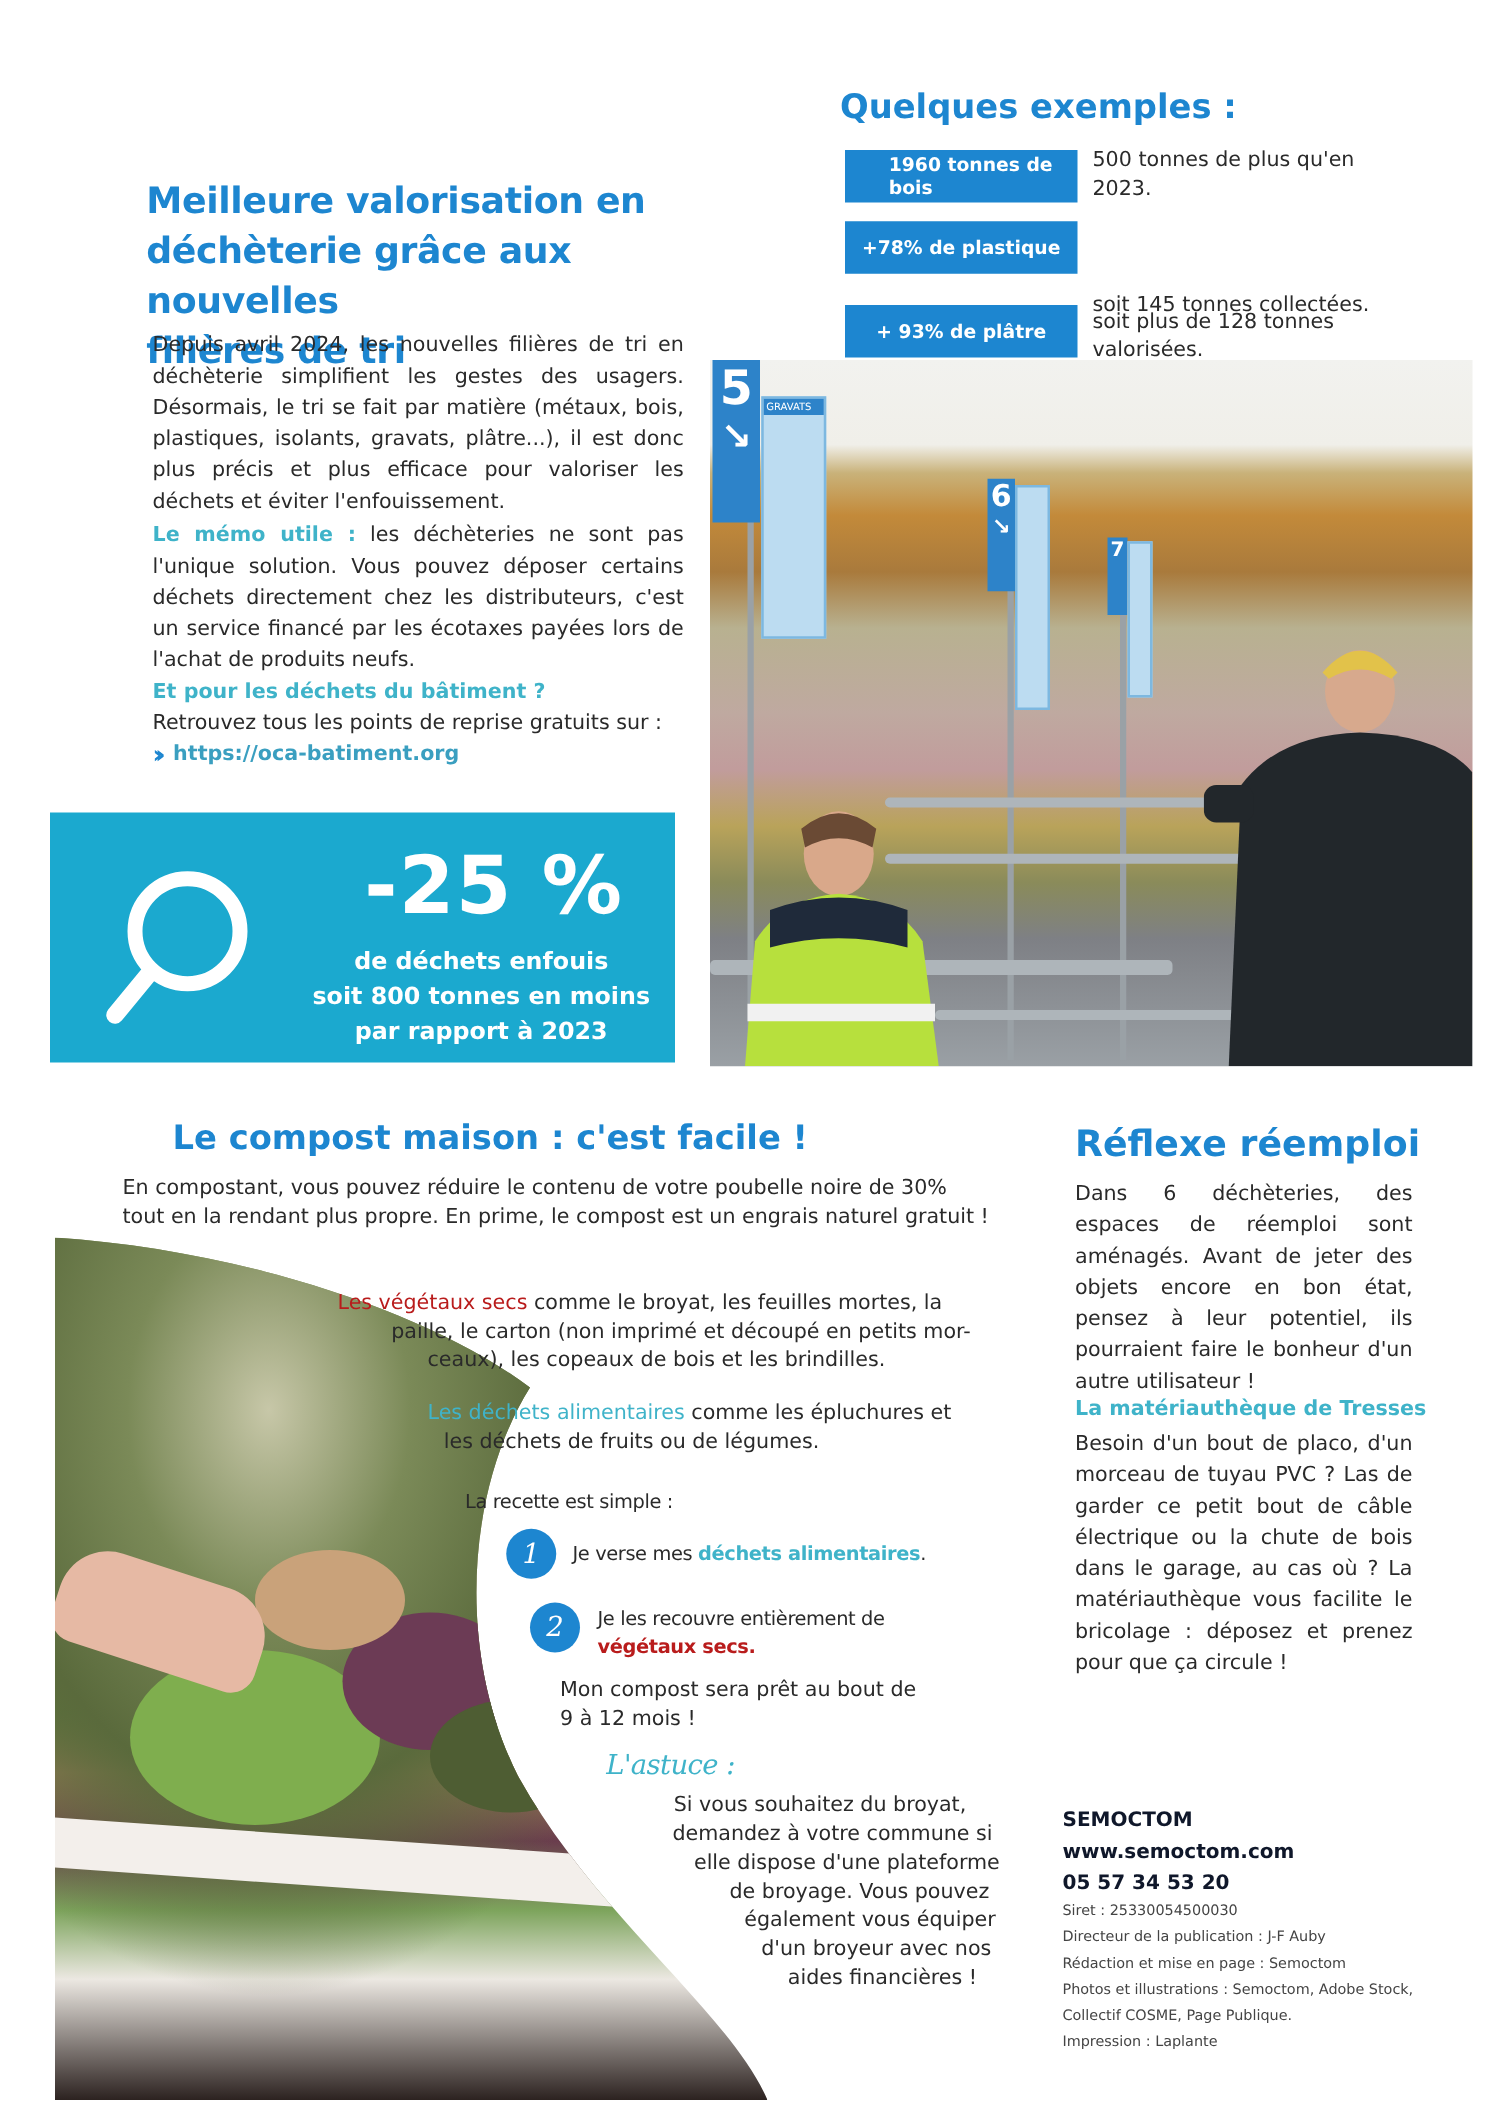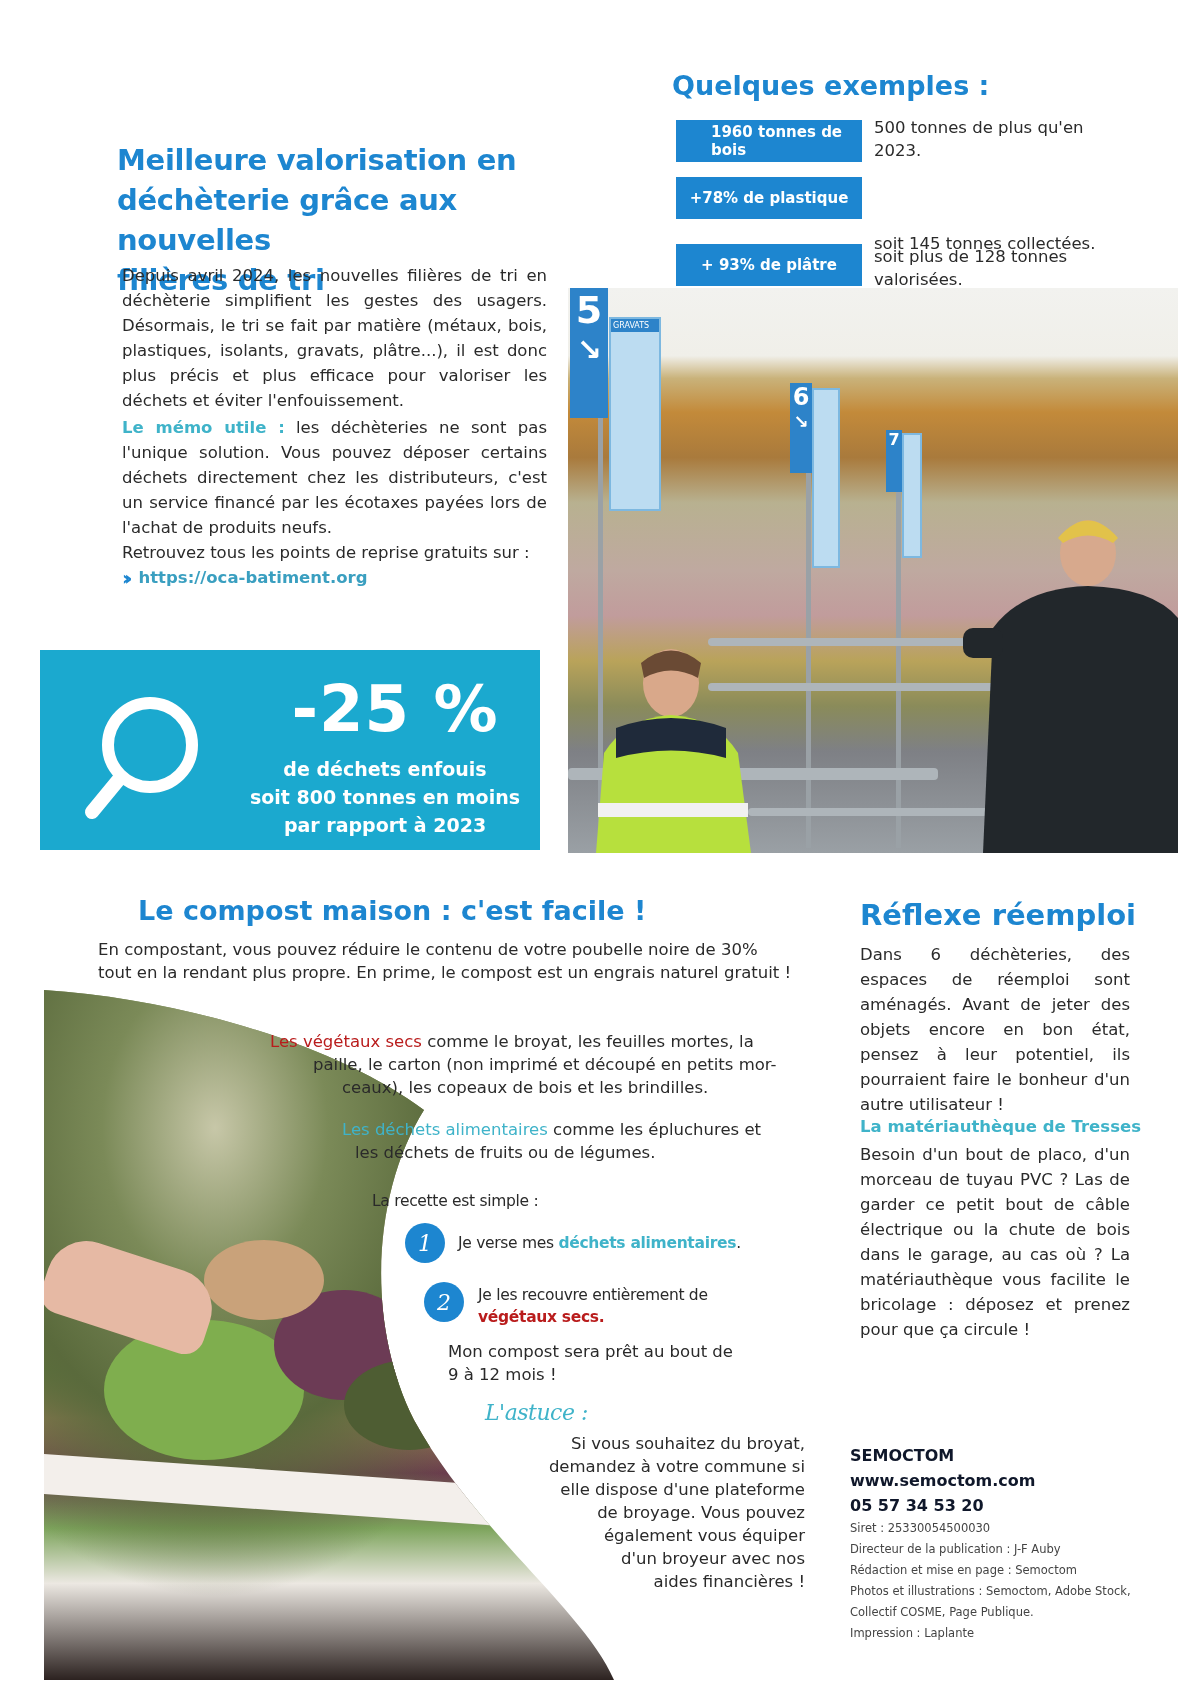--- a/index.html
+++ b/index.html
@@ -61,21 +61,21 @@
   #dech-alim .ln2 { padding-left: 13px; }
   #recette { left: 372px; top: 1190px; font-size: 15.5px; letter-spacing: -0.3px; }
   .step-num { position: absolute; width: 40px; height: 40px; border-radius: 50%; background: #1d86d0; color: #fff; font-size: 22px; font-style: italic; display: flex; align-items: center; justify-content: center; font-family: "DejaVu Serif", serif; }
   #step1-num { left: 405px; top: 1223px; }
   #step1-text { left: 458px; top: 1232px; font-size: 15.5px; letter-spacing: -0.3px; }
   #step2-num { left: 424px; top: 1282px; }
   #step2-text { left: 478px; top: 1284px; font-size: 15.5px; line-height: 22px; letter-spacing: -0.3px; }
   #pret { left: 448px; top: 1340px; width: 320px; }
   #astuce-title { left: 485px; top: 1400px; font-size: 22px; color: #3fb3c9; font-style: italic; font-family: "DejaVu Serif", serif; letter-spacing: -0.5px; }
   #astuce-body { left: 495px; top: 1432px; width: 310px; text-align: right; font-size: 16.5px; line-height: 23px; }
-  #astuce-body div { text-align: right; }
+  #astuce-body div { text-align: center; }
 
   
   #r-title { left: 860px; top: 898px; font-size: 29px; }
   #r-body { left: 860px; top: 942px; width: 270px; font-size: 16.5px; line-height: 25px; text-align: justify; color: #2a2a2a; }
   #r-sub { left: 860px; top: 1117px; font-size: 16.5px; }
   #r-body2 { left: 860px; top: 1142px; width: 270px; font-size: 16.5px; line-height: 25px; text-align: justify; color: #2a2a2a; }
 
   
   #footer { left: 850px; top: 1443px; width: 320px; font-size: 11.5px; line-height: 21px; color: #444; }
   #footer .b { font-weight: bold; color: #0f172a; font-size: 16px; line-height: 25px; }
@@ -87,20 +87,21 @@
   <div>Meilleure valorisation en</div>
   <div>déchèterie grâce aux nouvelles</div>
   <div>filières de tri</div>
 </div>
 
 <div id="s1-body" class="abs">
   <p>Depuis avril 2024, les nouvelles filières de tri en déchèterie simplifient les gestes des usagers. Désormais, le tri se fait par matière (métaux, bois, plastiques, isolants, gravats, plâtre...), il est donc plus précis et plus efficace pour valoriser les déchets et éviter l'enfouissement.</p>
   <p style="margin-top:2px;">
     <span class="teal">Le mémo utile :</span><span> les déchèteries ne sont pas l'unique solution. Vous pouvez déposer certains déchets directement chez les distributeurs, c'est un service financé par les écotaxes payées lors de l'achat de produits neufs.</span>
   </p>
+  <p class="teal">Et pour les déchets du bâtiment ?</p>
   <p>Retrouvez tous les points de reprise gratuits sur :</p>
   <div class="link-row">
     <span class="chev">››</span>
     <span>https://oca-batiment.org</span>
   </div>
 </div>
 
 <div id="stat-box" class="abs">
   <svg class="mag" viewBox="0 0 120 140">
     <circle cx="68" cy="55" r="42" fill="none" stroke="#fff" stroke-width="12"></circle>

